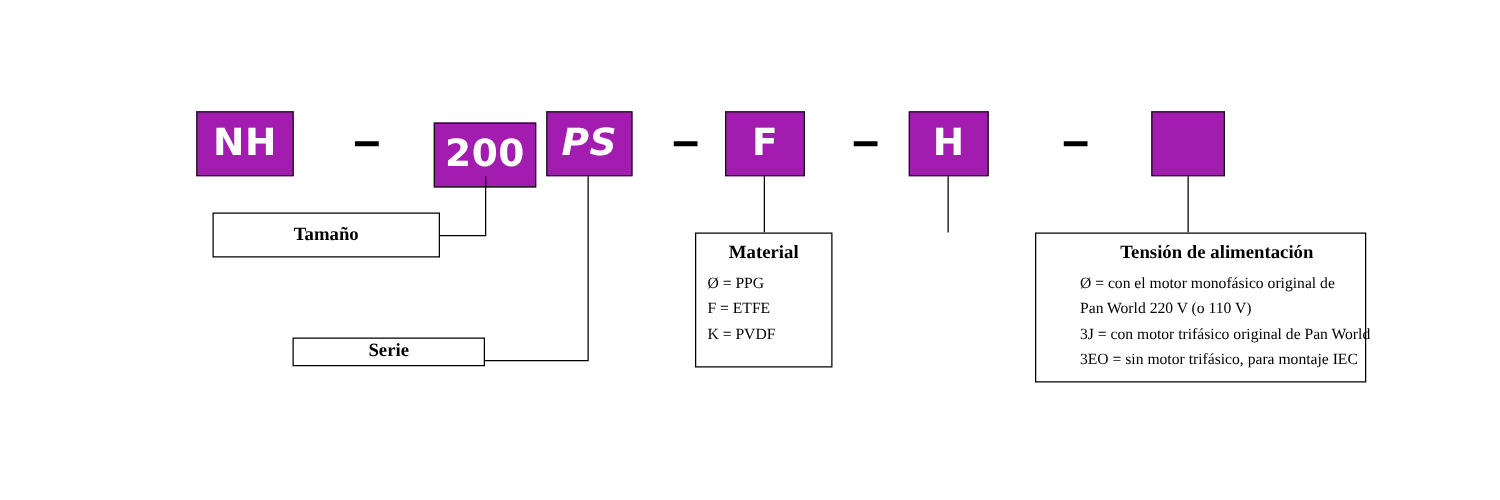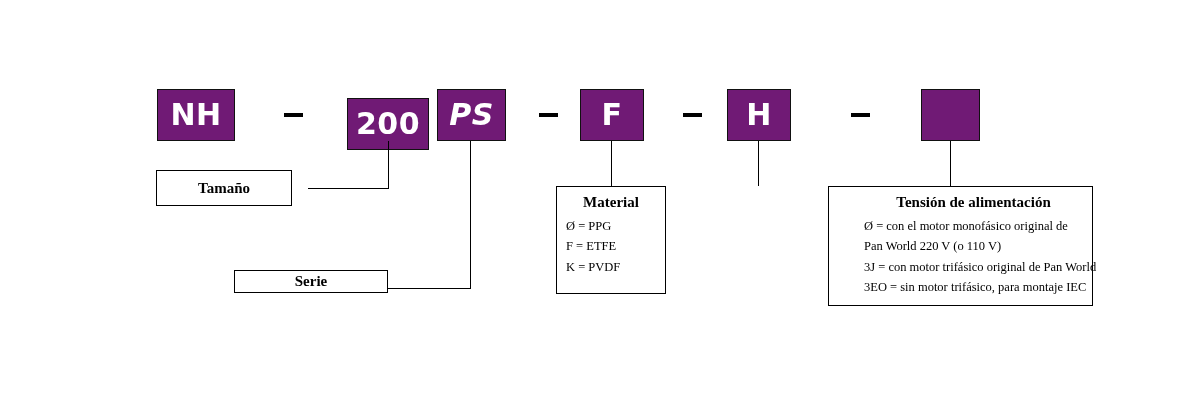--- a/index.html
+++ b/index.html
@@ -15,21 +15,21 @@
   }
   #diagram {
     position: relative;
     width: 1200px;
     height: 400px;
   }
 
   
   .code-box {
     position: absolute;
-    background: #701a75;
+    background: #a21caf;
     border: 1px solid #111111;
     box-sizing: border-box;
     display: flex;
     align-items: center;
     justify-content: center;
     color: #ffffff;
     font-family: "DejaVu Sans", sans-serif;
     font-weight: bold;
     font-size: 30px;
     letter-spacing: 0.5px;
@@ -125,21 +125,21 @@
 
   <div class="ln-v" style="left:470px; top:141px; height:147px;"></div>
   <div class="ln-h" style="left:387px; top:288px; width:84px;"></div>
 
   <div class="ln-v" style="left:611px; top:141px; height:45px;"></div>
 
   <div class="ln-v" style="left:758px; top:141px; height:45px;"></div>
 
   <div class="ln-v" style="left:950px; top:141px; height:45px;"></div>
 
-  <div class="info-box label-box" style="left:156px; top:170px; width:136px; height:36px;">
+  <div class="info-box label-box" style="left:170px; top:170px; width:182px; height:36px;">
     <span class="label-text">Tamaño</span>
   </div>
 
   <div class="info-box label-box" style="left:234px; top:270px; width:154px; height:23px;">
     <span class="label-text">Serie</span>
   </div>
 
   <div class="info-box detail-box" style="left:556px; top:186px; width:110px; height:108px;">
     <div class="detail-title">Material</div>
     <div class="detail-line">Ø = PPG</div>

